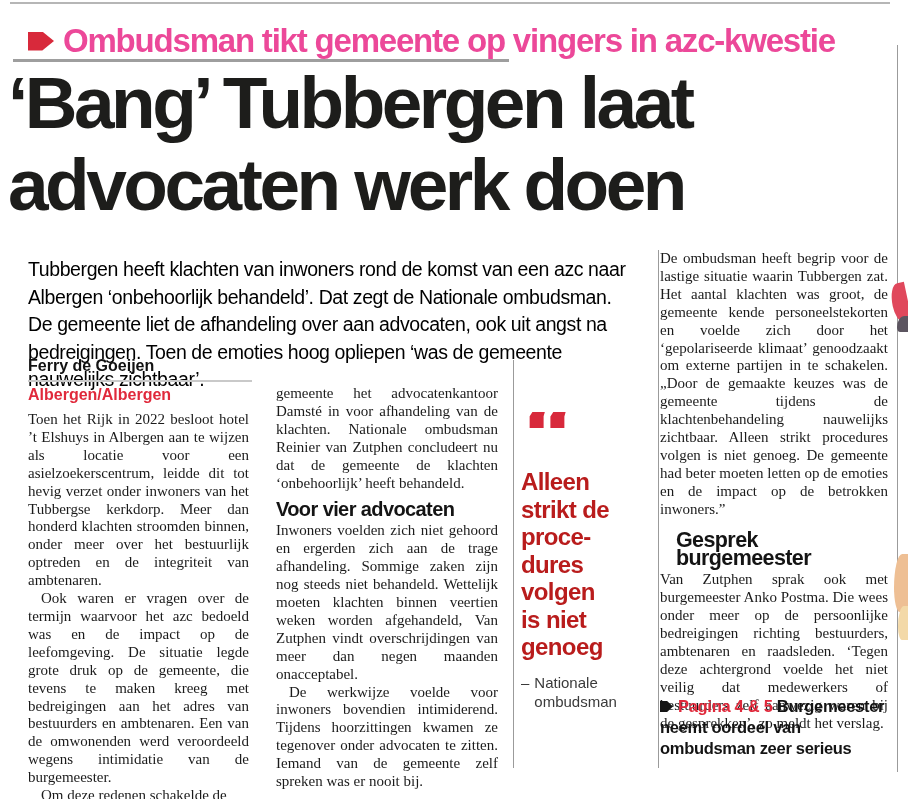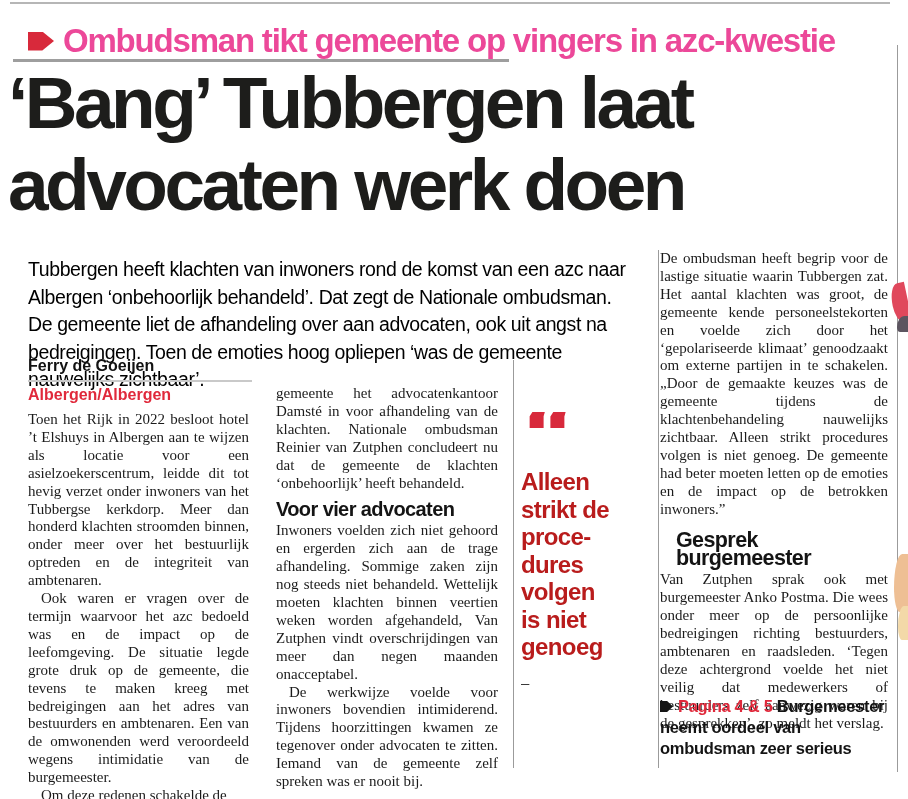--- a/index.html
+++ b/index.html
@@ -117,20 +117,22 @@
     <div class="quote-glyph">“</div>
     <div class="quote-text">Alleen
 strikt de
 proce-
 dures
 volgen
 is niet
 genoeg</div>
     <div class="attribution">
       <span class="dash">–</span>
+      <span style="white-space:pre-line;">Nationale
+ombudsman</span>
     </div>
   </div>
 
   <div class="abs vrule vrule2"></div>
 
   <div class="abs bodycol col4">
     <p>De ombudsman heeft begrip voor de lastige situatie waarin Tubbergen zat. Het aantal klachten was groot, de gemeente kende personeelstekorten en voelde zich door het ‘gepolariseerde klimaat’ genoodzaakt om externe partijen in te schakelen. „Door de gemaakte keuzes was de gemeente tijdens de klachtenbehandeling nauwelijks zichtbaar. Alleen strikt procedures volgen is niet genoeg. De gemeente had beter moeten letten op de emoties en de impact op de betrokken inwoners.”</p>
     <div class="subhead s4">Gesprek burgemeester</div>
     <p>Van Zutphen sprak ook met burgemeester Anko Postma. Die wees onder meer op de persoonlijke bedreigingen richting bestuurders, ambtenaren en raadsleden. ‘Tegen deze achtergrond voelde het niet veilig dat medewerkers of bestuurders zelf aanwezig waren bij de gesprekken’, zo meldt het verslag.</p>
   </div>

